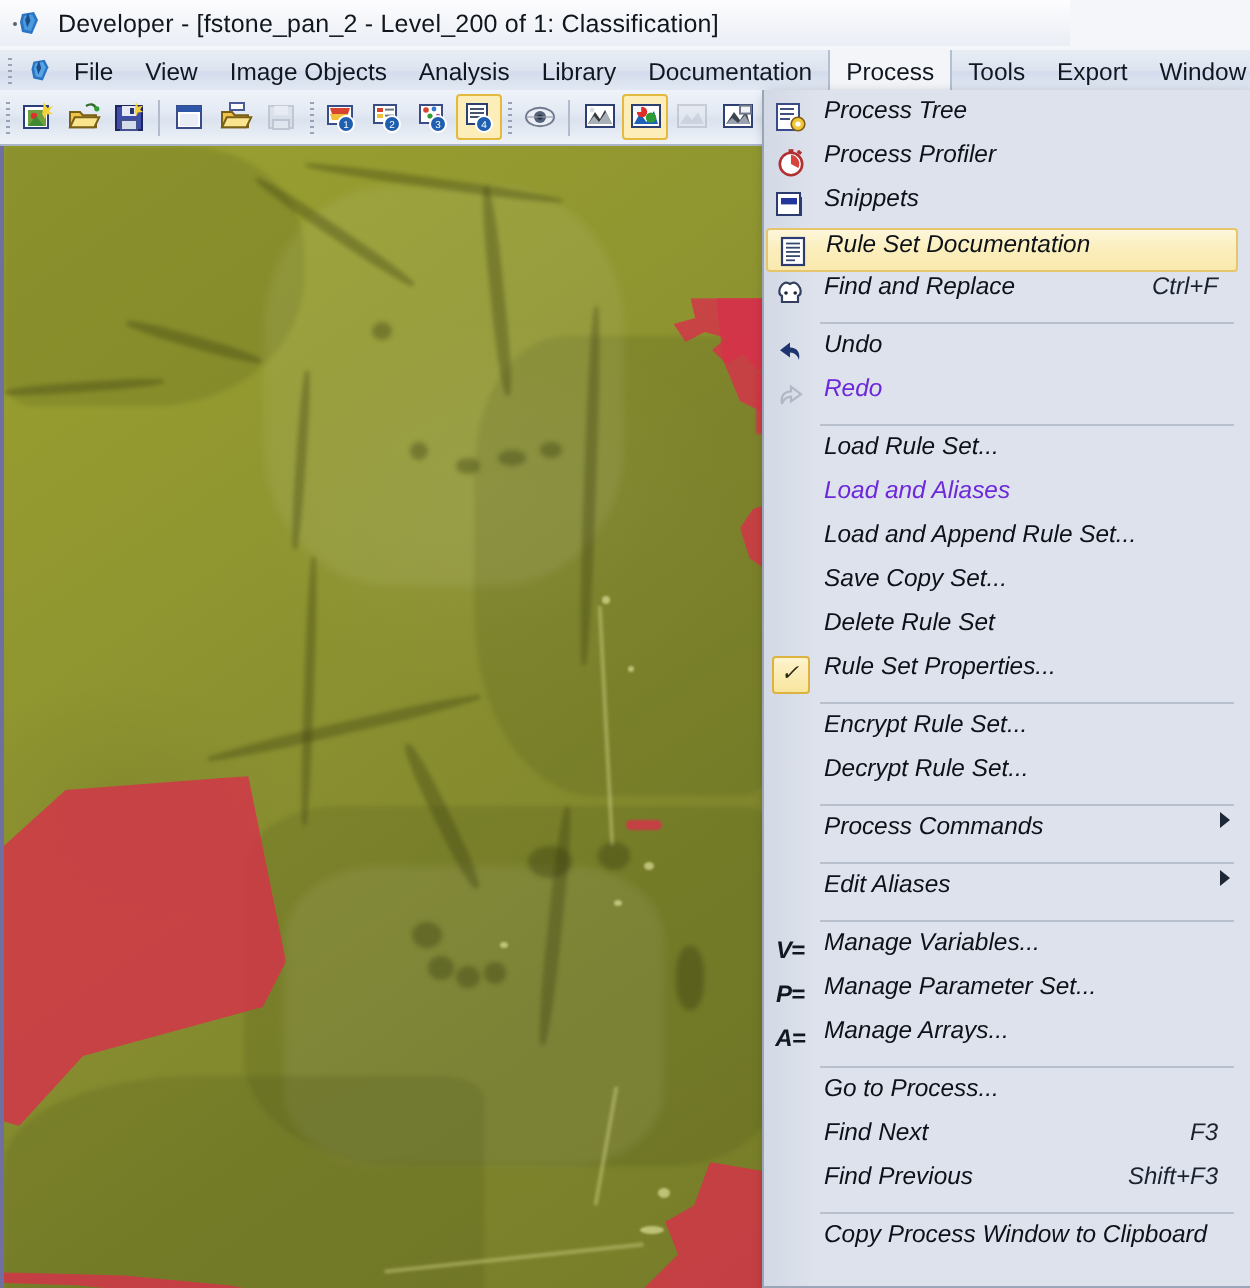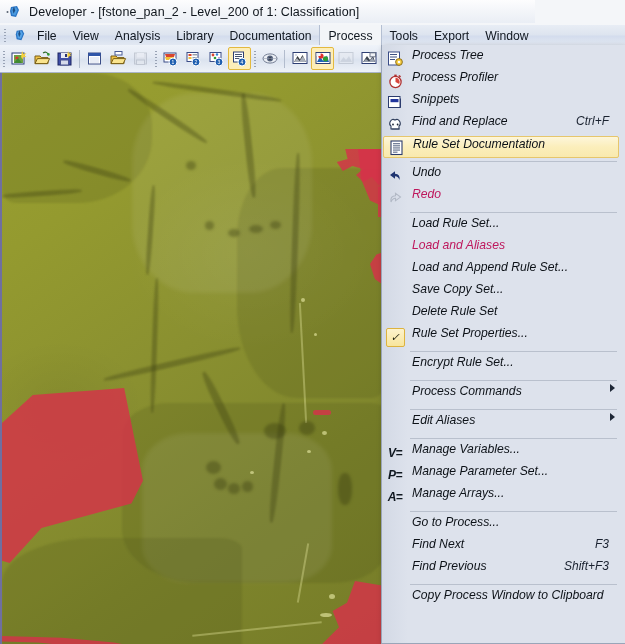--- a/index.html
+++ b/index.html
@@ -245,21 +245,21 @@
     color: #1a2230;
   }
   .dd-arrow {
     position: absolute;
     right: 10px;
     width: 0; height: 0;
     border-left: 5px solid #1e2736;
     border-top: 4px solid transparent;
     border-bottom: 4px solid transparent;
   }
-  .dd-item.disabled .dd-label { color: #be185d; }
+  .dd-item.disabled .dd-label { color: #6d28d9; }
   .dd-item.selected {
     background: linear-gradient(to bottom, #fdf6da 0%, #fbeebb 50%, #f9e9ae 100%);
     border: 1px solid #e6c66c;
     border-radius: 2px;
     width: 236px;
     margin-left: 1px;
   }
   .dd-item.selected .dd-icon {
     width: 25px;
   }
@@ -319,20 +319,23 @@
         <path d="M5 3 L11 2 L13 6 L10 13 L5 12 L4 7 Z" fill="#2a74c4"></path>
         <path d="M6 4 L10 3.2 L11.6 6 L9.4 11.5 L6.2 10.8 L5.4 6.6 Z" fill="#55a4e8"></path>
         <path d="M8 2.5 L9.2 6.4 L7.6 9.8 L6.6 6 Z" fill="#1d4e85"></path>
       </svg>
     </span>
     <div class="menu-item">
         <span>File</span>
       </div>
     <div class="menu-item">
         <span>View</span>
+      </div>
+    <div class="menu-item">
+        <span>Image Objects</span>
       </div>
     <div class="menu-item">
         <span>Analysis</span>
       </div>
     <div class="menu-item">
         <span>Library</span>
       </div>
     <div class="menu-item">
         <span>Documentation</span>
       </div>
@@ -610,47 +613,47 @@
       <span class="dd-icon">
         <svg width="17" height="16" viewBox="0 0 17 16">
           <rect x="1.5" y="1.5" width="11.5" height="11" fill="#ffffff" stroke="#2c3c6e"></rect>
           <rect x="3.5" y="4" width="8" height="3.2" fill="#22369c"></rect>
           <path d="M4 12.5 h9.5 v-9" fill="none" stroke="#2c3c6e"></path>
         </svg>
       </span>
       <span class="dd-label">Snippets</span>
     </div>
 
-    <div class="dd-item">
-      <span class="dd-icon">
-        <svg width="17" height="16" viewBox="0 0 17 16">
-          <path d="M3 5 q2 -4 5 -2 q3 -2 5 2 q1 3 -1 4 l0 3 h-8 l0 -3 q-2 -1 -1 -4 Z" fill="#ffffff" stroke="#32405e" stroke-width="1.1"></path>
-          <circle cx="6" cy="7.5" r="0.9" fill="#1c2636"></circle>
-          <circle cx="10.6" cy="7.5" r="0.9" fill="#1c2636"></circle>
-          <path d="M4.5 12 h8" stroke="#32405e"></path>
-        </svg>
-      </span>
-      <span class="dd-label">Find and Replace</span>
-      <span class="dd-accel">Ctrl+F</span>
-    </div>
-
     <div class="dd-item selected">
       <span class="dd-icon">
         <svg width="17" height="16" viewBox="0 0 17 16">
           <rect x="3" y="1" width="11" height="13.5" fill="#ffffff" stroke="#2c3c6e" stroke-width="1.1"></rect>
           <rect x="5" y="3.3" width="7" height="0.9" fill="#39496e"></rect>
           <rect x="5" y="5.4" width="7" height="0.9" fill="#39496e"></rect>
           <rect x="5" y="7.5" width="7" height="0.9" fill="#39496e"></rect>
           <rect x="5" y="9.6" width="7" height="0.9" fill="#39496e"></rect>
           <rect x="5" y="11.7" width="4.5" height="0.9" fill="#39496e"></rect>
         </svg>
       </span>
       <span class="dd-label">Rule Set Documentation</span>
     </div>
 
+    <div class="dd-item">
+      <span class="dd-icon">
+        <svg width="17" height="16" viewBox="0 0 17 16">
+          <path d="M3 5 q2 -4 5 -2 q3 -2 5 2 q1 3 -1 4 l0 3 h-8 l0 -3 q-2 -1 -1 -4 Z" fill="#ffffff" stroke="#32405e" stroke-width="1.1"></path>
+          <circle cx="6" cy="7.5" r="0.9" fill="#1c2636"></circle>
+          <circle cx="10.6" cy="7.5" r="0.9" fill="#1c2636"></circle>
+          <path d="M4.5 12 h8" stroke="#32405e"></path>
+        </svg>
+      </span>
+      <span class="dd-label">Find and Replace</span>
+      <span class="dd-accel">Ctrl+F</span>
+    </div>
+
     <div class="dd-sep">
         <i></i>
       </div>
 
     <div class="dd-item">
       <span class="dd-icon">
         <svg width="17" height="16" viewBox="0 0 17 16">
           <path d="M12.5 12 q1 -6 -4.5 -6.3 l0 -2.4 l-5 3.8 l5 3.6 l0 -2.4 q3.4 .2 4.5 3.7 Z" fill="#1e3470"></path>
         </svg>
       </span>
@@ -704,20 +707,24 @@
 
     <div class="dd-sep">
         <i></i>
       </div>
 
     <div class="dd-item">
       <span class="dd-icon"></span>
       <span class="dd-label">Encrypt Rule Set...</span>
     </div>
 
+    <div class="dd-item">
+      <span class="dd-icon"></span>
+      <span class="dd-label">Decrypt Rule Set...</span>
+    </div>
 
     <div class="dd-sep">
         <i></i>
       </div>
 
     <div class="dd-item">
       <span class="dd-icon"></span>
       <span class="dd-label">Process Commands</span>
       <span class="dd-arrow"></span>
     </div>

